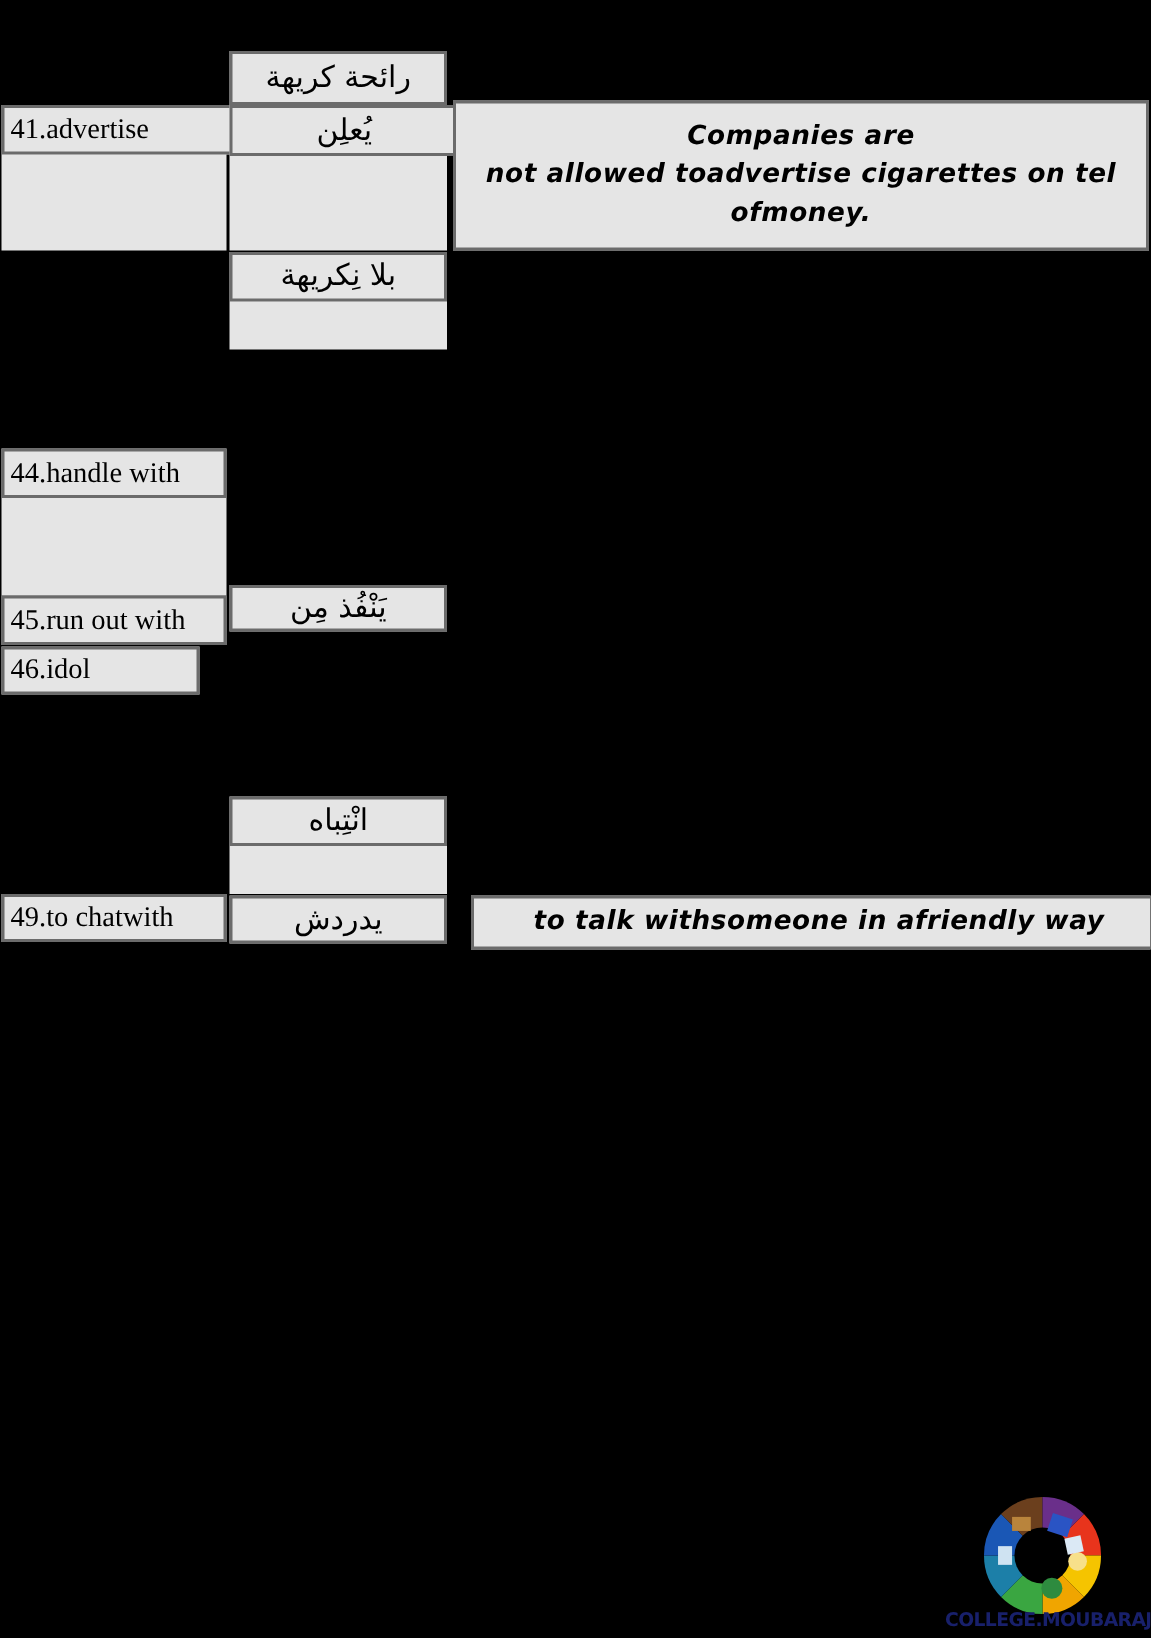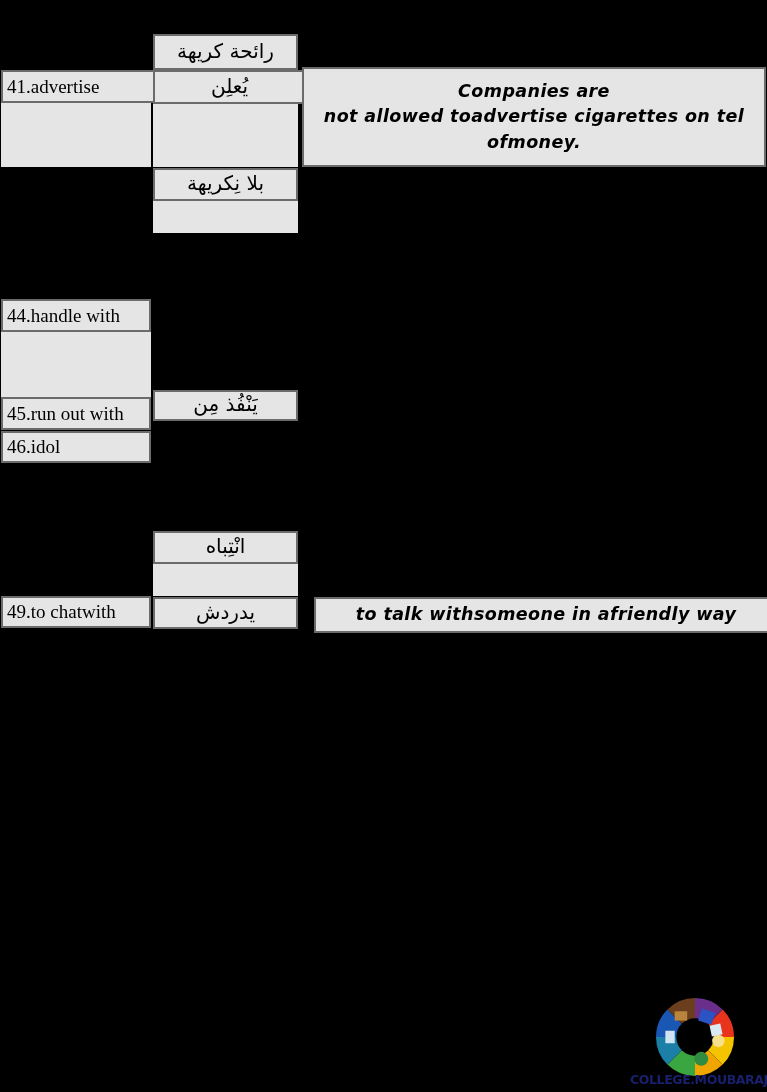--- a/index.html
+++ b/index.html
@@ -131,21 +131,21 @@
 
   <div class="cell bordered en-term" style="left:1px; top:299px; width:150px; height:33px;">44.handle with</div>
 
   <div class="filler" style="left:1px; top:332px; width:150px; height:65px;"></div>
 
   <div class="cell bordered en-term" style="left:1px; top:397px; width:150px; height:33px;">45.run out with</div>
 
   <div class="cell bordered ar-term" style="left:153px; top:390px; width:145px; height:31px;">يَنْفُذ مِن</div>
 
 
-  <div class="cell bordered en-term" style="left:1px; top:431px; width:150px; height:32px;">46.idol</div>
+  <div class="cell bordered en-term" style="left:1px; top:431px; width:132px; height:32px;">46.idol</div>
 
   <div class="cell bordered ar-term" style="left:153px; top:531px; width:145px; height:33px;">انْتِباه</div>
 
   <div class="filler" style="left:153px; top:564px; width:145px; height:32px;"></div>
 
   <div class="cell bordered en-term" style="left:1px; top:596px; width:150px; height:32px;">49.to chatwith</div>
 
   <div class="cell bordered ar-term" style="left:153px; top:597px; width:145px; height:32px;">يدردش</div>
 
   <div class="cell bordered en-sentence" style="left:302px; top:597px; width:464px; height:30px;margin-left:12px;">to talk withsomeone in afriendly way</div>

